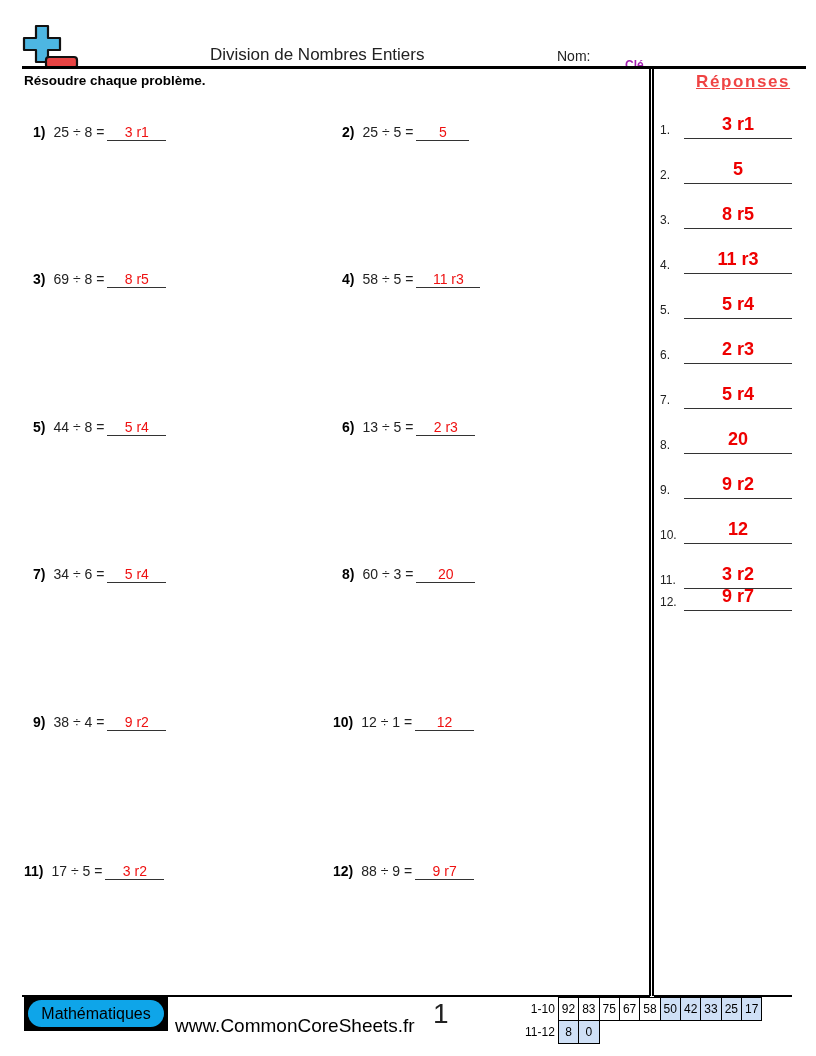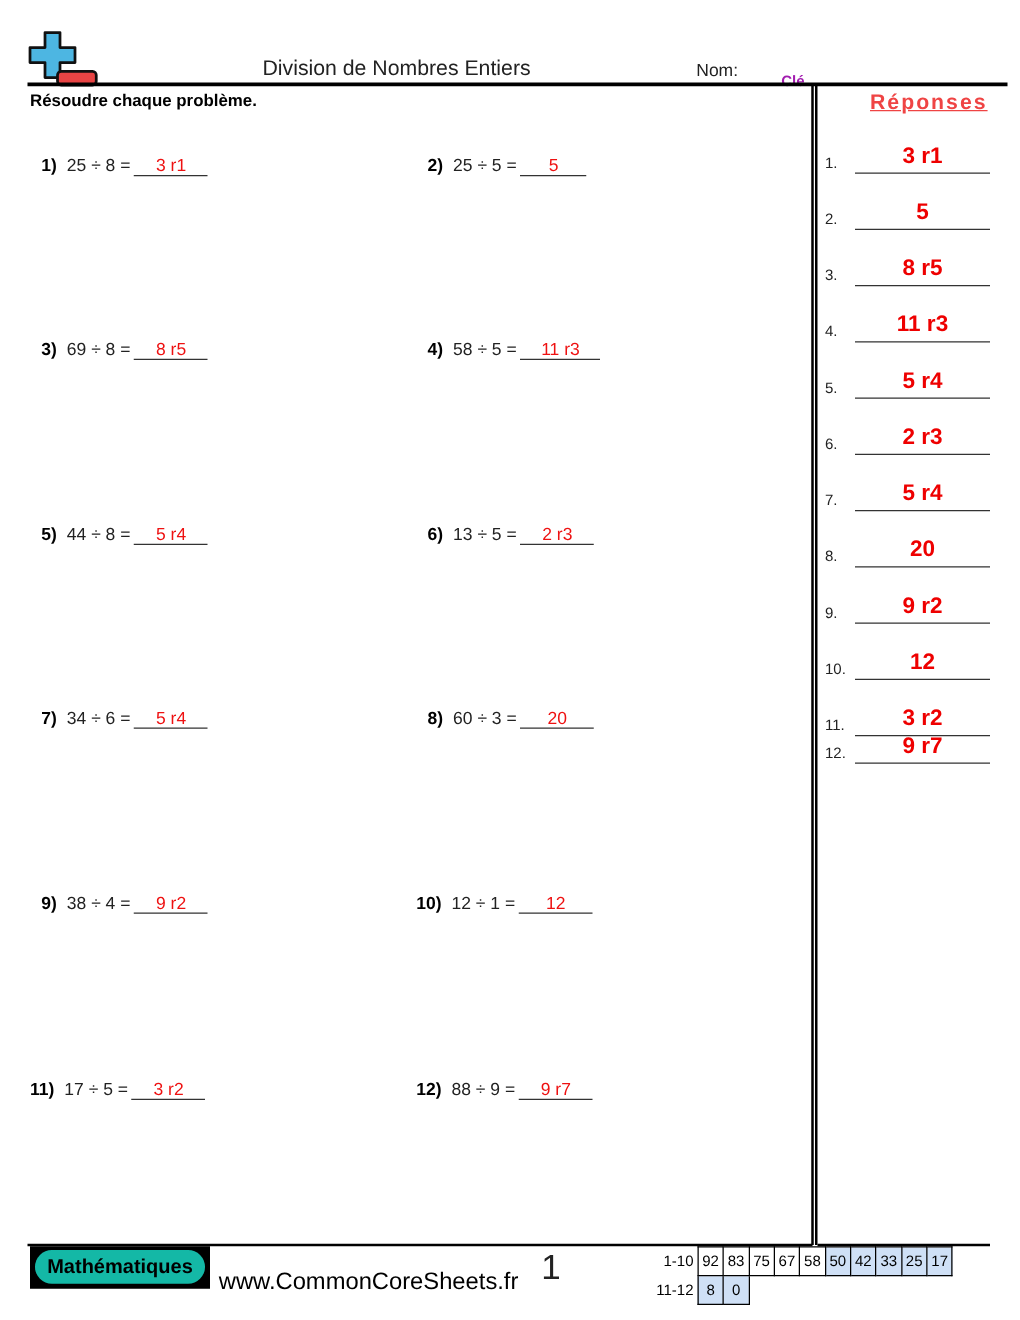--- a/index.html
+++ b/index.html
@@ -25,21 +25,21 @@
     .problem .blank { display: inline-block; border-bottom: 1.5px solid #333; min-width: 59px; text-align: center; color: #ee1111; padding: 0 4px; margin-left: 3px; line-height: 16px; }
 
     .ans-row { position: absolute; left: 660px; width: 132px; height: 24px; }
     .ans-row .n { position: absolute; left: 0; bottom: 2px; font-size: 12px; color: #222; }
     .ans-row .line { position: absolute; left: 24px; right: 0; bottom: 0; border-bottom: 1.5px solid #333; }
     .ans-row .val { position: absolute; left: 24px; right: 0; bottom: 4px; text-align: center; font-size: 18px; font-weight: bold; color: #ee0000; }
 
     .footer-rule { position: absolute; left: 22px; top: 995px; width: 628px; height: 2px; background: #000; }
     .footer-rule2 { position: absolute; left: 654px; top: 995px; width: 138px; height: 2px; background: #000; }
     .footer-badge-box { position: absolute; left: 24px; top: 997px; width: 144px; height: 34px; background: #000; }
-    .footer-badge { position: absolute; left: 28px; top: 1000px; width: 136px; height: 27px; background: #14b8a6; border-radius: 14px; font-size: 16px; font-weight: bold; text-align: center; line-height: 27px; }
+    .footer-badge { position: absolute; left: 28px; top: 1000px; width: 136px; height: 27px; background: #0ea5e9; border-radius: 14px; font-size: 16px; font-weight: normal; text-align: center; line-height: 27px; }
     .footer-site { position: absolute; left: 175px; top: 1015px; font-size: 19px; color: #000000; }
     .footer-page { position: absolute; left: 433px; top: 998px; font-size: 28px; color: #222; }
 
     .score { position: absolute; left: 522px; top: 997px; border-collapse: collapse; font-size: 12px; }
     .score td { border: 1px solid #000; padding: 4px 3px; height: 16px; text-align: center; min-width: 20px; }
     .score td.lbl { border: none; text-align: right; padding-right: 3px; }
     .score td.blue { background: #cfe0f6; }
     .score td.blank { border: none; }
   </style>
 </head>

